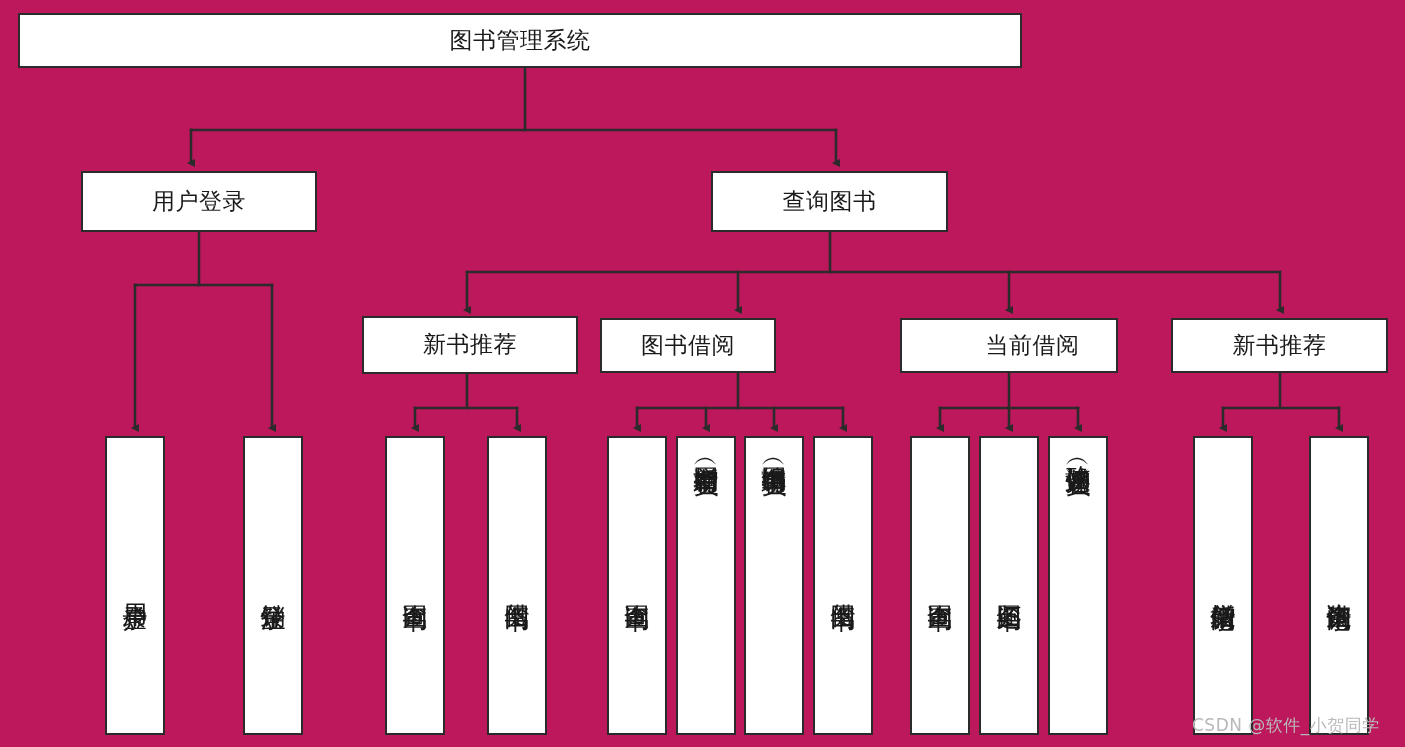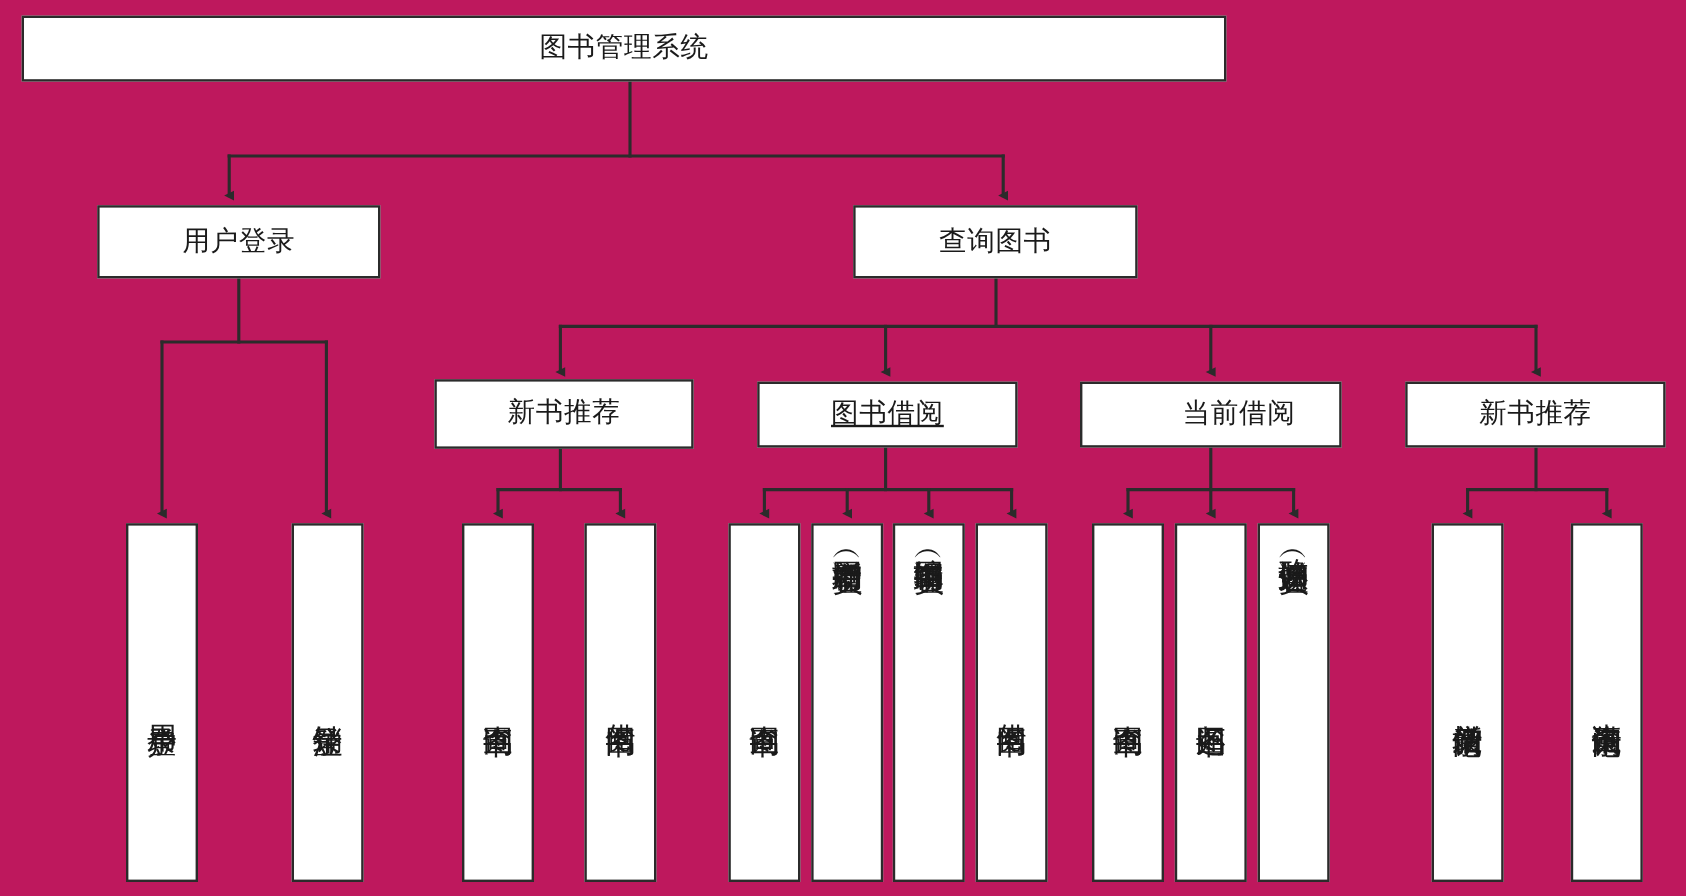--- a/index.html
+++ b/index.html
@@ -137,21 +137,21 @@
   <div class="node horizontal" style="left:81px; top:171px; width:236px; height:61px;">
     <span class="node-label">用户登录</span>
   </div>
   <div class="node horizontal" style="left:711px; top:171px; width:237px; height:61px;">
     <span class="node-label">查询图书</span>
   </div>
 
   <div class="node horizontal" style="left:362px; top:316px; width:216px; height:58px;">
     <span class="node-label">新书推荐</span>
   </div>
-  <div class="node horizontal" style="left:631px; top:318px; width:217px; height:55px;text-decoration:underline;">
+  <div class="node horizontal" style="left:600px; top:318px; width:176px; height:55px;">
     <span class="node-label">图书借阅</span>
   </div>
   <div class="node horizontal" style="left:900px; top:318px; width:218px; height:55px;padding-left:47px;">
     <span class="node-label">当前借阅</span>
   </div>
   <div class="node horizontal" style="left:1171px; top:318px; width:217px; height:55px;">
     <span class="node-label">新书推荐</span>
   </div>
 
   <div class="node leaf align-middle" style="left:105px; top:436px; width:60px; height:299px;">
@@ -191,14 +191,15 @@
     <span class="node-label">确认归还（管理员）</span>
   </div>
 
   <div class="node leaf align-middle" style="left:1193px; top:436px; width:60px; height:299px;">
     <span class="node-label">新增借阅记录</span>
   </div>
   <div class="node leaf align-middle" style="left:1309px; top:436px; width:60px; height:299px;">
     <span class="node-label">查询借阅记录</span>
   </div>
 
+  <div class="watermark" style="left:1192px; top:714px;">CSDN @软件_小贺同学</div>
 
 </div>
 
 </body></html>

